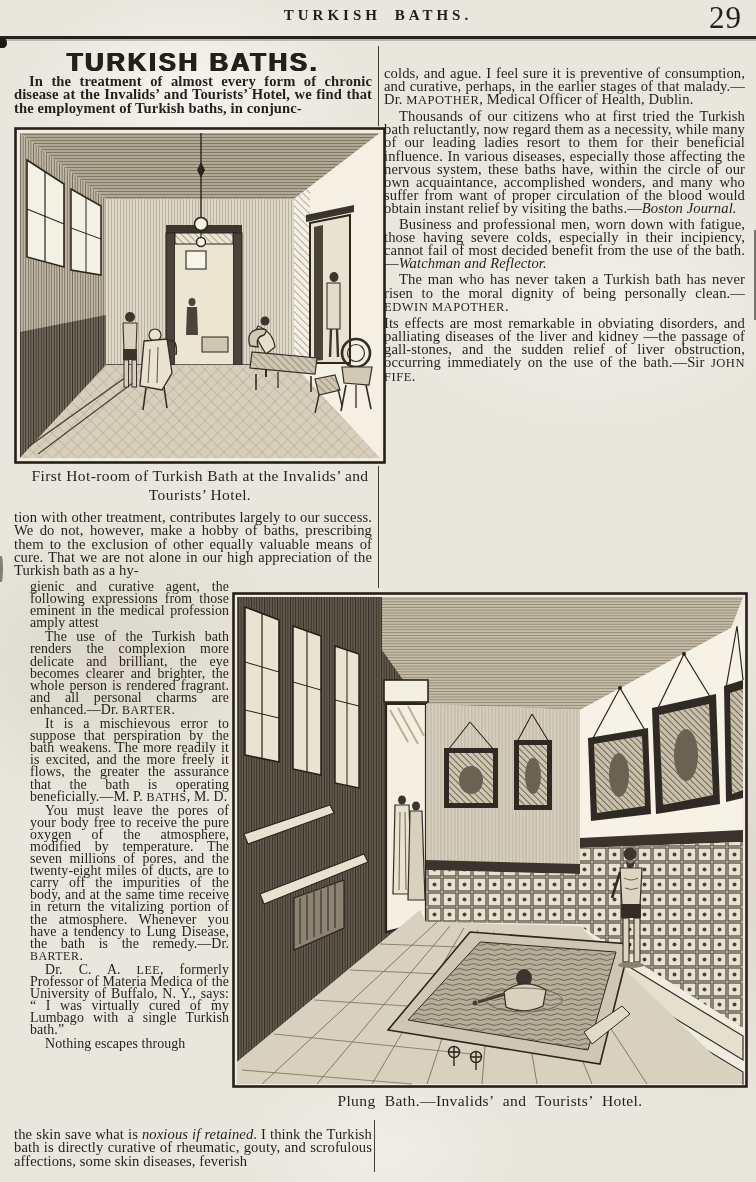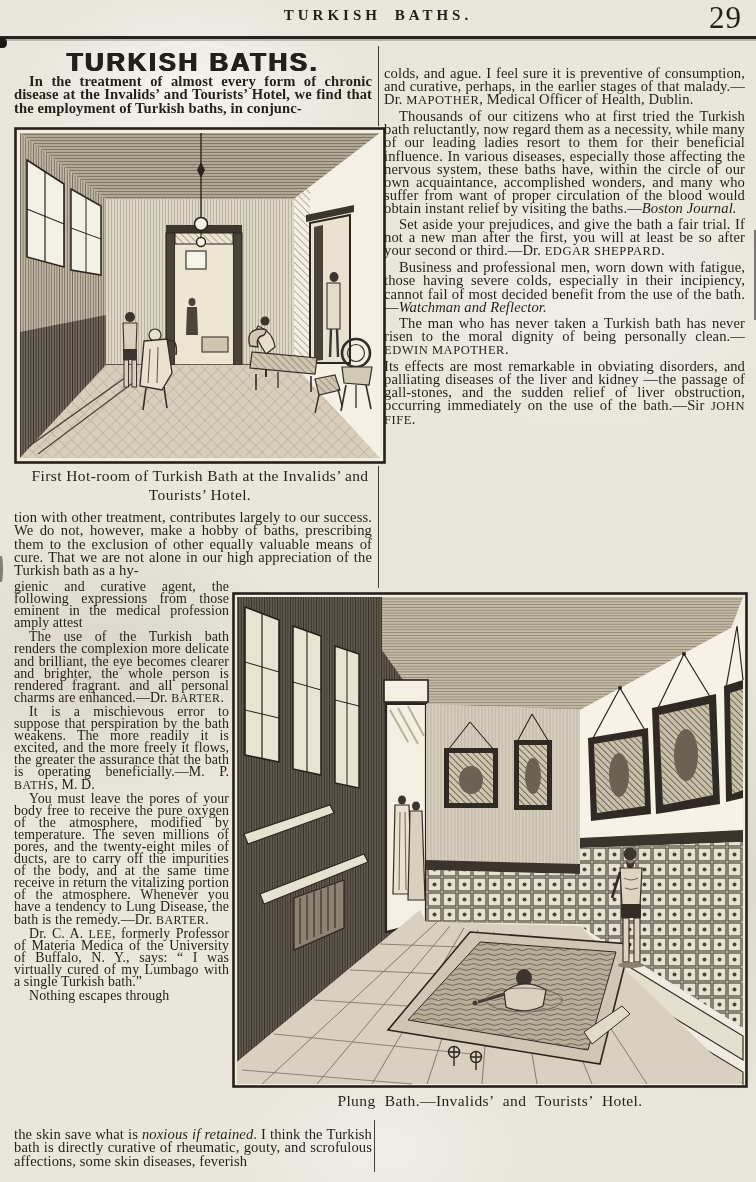--- a/index.html
+++ b/index.html
@@ -20,21 +20,21 @@
   #rule-top{left:0;right:0;top:36px;height:3px;background:#27221b;box-shadow:0 2px 0 rgba(39,34,27,.25);}
   
   #headline{left:14px;top:47px;width:358px;text-align:center;
     font-family:"Liberation Sans",sans-serif;font-weight:bold;font-size:26px;letter-spacing:2.5px;
     text-shadow:.7px 0 currentColor,-.7px 0 currentColor;}
   
   .body-text{font-size:14.6px;line-height:13.3px;text-align:justify;letter-spacing:.1px;}
   .body-text p{margin:0 0 3px 0;}
   .ind{text-indent:15px;}
   .narrow{font-size:13.9px;line-height:12.1px;}
-  .narrow p{margin:0 0 2px 0;}
+  .narrow p{margin:0 0 2px 16px;}
   .seg-i{font-style:italic;}
   .seg-sc{font-size:.86em;letter-spacing:.5px;}
   
   .caption{text-align:center;font-size:15.5px;line-height:18.5px;letter-spacing:.4px;}
   #caption-plunge{word-spacing:5px;}
   
   .vrule{width:1.4px;background:#433d33;}
   
   .artifact{background:#1d1914;}
 </style>
@@ -195,21 +195,20 @@
     <p class="ind"><span>Nothing escapes through</span></p>
   </div>
 
   <div class="abs body-text" style="left:14px;top:1128px;width:358px;">
     <p><span>the skin save what is </span><span class="seg-i">noxious if retained</span><span>.  I think the Turkish bath is directly curative of rheumatic, gouty, and scrofulous affections, some skin diseases, feverish</span></p>
   </div>
 
   <div class="abs body-text" style="left:384px;top:47px;width:361px;line-height:13.1px;margin-top:20px;">
     <p><span>colds, and ague.  I feel sure it is preventive of consumption, and curative, perhaps, in the earlier stages of that malady.—Dr. </span><span class="seg-sc">MAPOTHER</span><span>, Medical Officer of Health, Dublin.</span></p>
     <p class="ind"><span>Thousands of our citizens who at first tried the Turkish bath reluctantly, now regard them as a necessity, while many of our leading ladies resort to them for their beneficial influence.  In various diseases, especially those affecting the nervous system, these baths have, within the circle of our own acquaintance, accomplished wonders, and many who suffer from want of proper circulation of the blood would obtain instant relief by visiting the baths.—</span><span class="seg-i">Boston Journal.</span></p>
-    <p class="ind"><span>Set aside your prejudices, and give the bath a fair trial.  If not a new man after the first, you will at least be so after your second or third.—Dr. </span><span class="seg-sc">EDGAR SHEPPARD</span><span>.</span></p>
     <p class="ind"><span>Business and professional men, worn down with fatigue, those having severe colds, especially in their incipiency, cannot fail of most decided benefit from the use of the bath.—</span><span class="seg-i">Watchman and Reflector.</span></p>
     <p class="ind"><span>The man who has never taken a Turkish bath has never risen to the moral dignity of being personally clean.—</span><span class="seg-sc">EDWIN MAPOTHER</span><span>.</span></p>
     <p><span>Its effects are most remarkable in obviating disorders, and palliating diseases of the liver and kidney —the passage of gall-stones, and the sudden relief of liver obstruction, occurring immediately on the use of the bath.—Sir </span><span class="seg-sc">JOHN FIFE</span><span>.</span></p>
   </div>
 
   <svg class="abs" style="left:232px;top:592px;" width="516" height="496" viewBox="0 0 516 496" role="img">
     <defs>
       <pattern id="i2pv" width="2.6" height="8" patternUnits="userSpaceOnUse">
           <line x1="1.3" y1="0" x2="1.3" y2="8" stroke="#2f2922" stroke-width="1"></line>
         </pattern>

